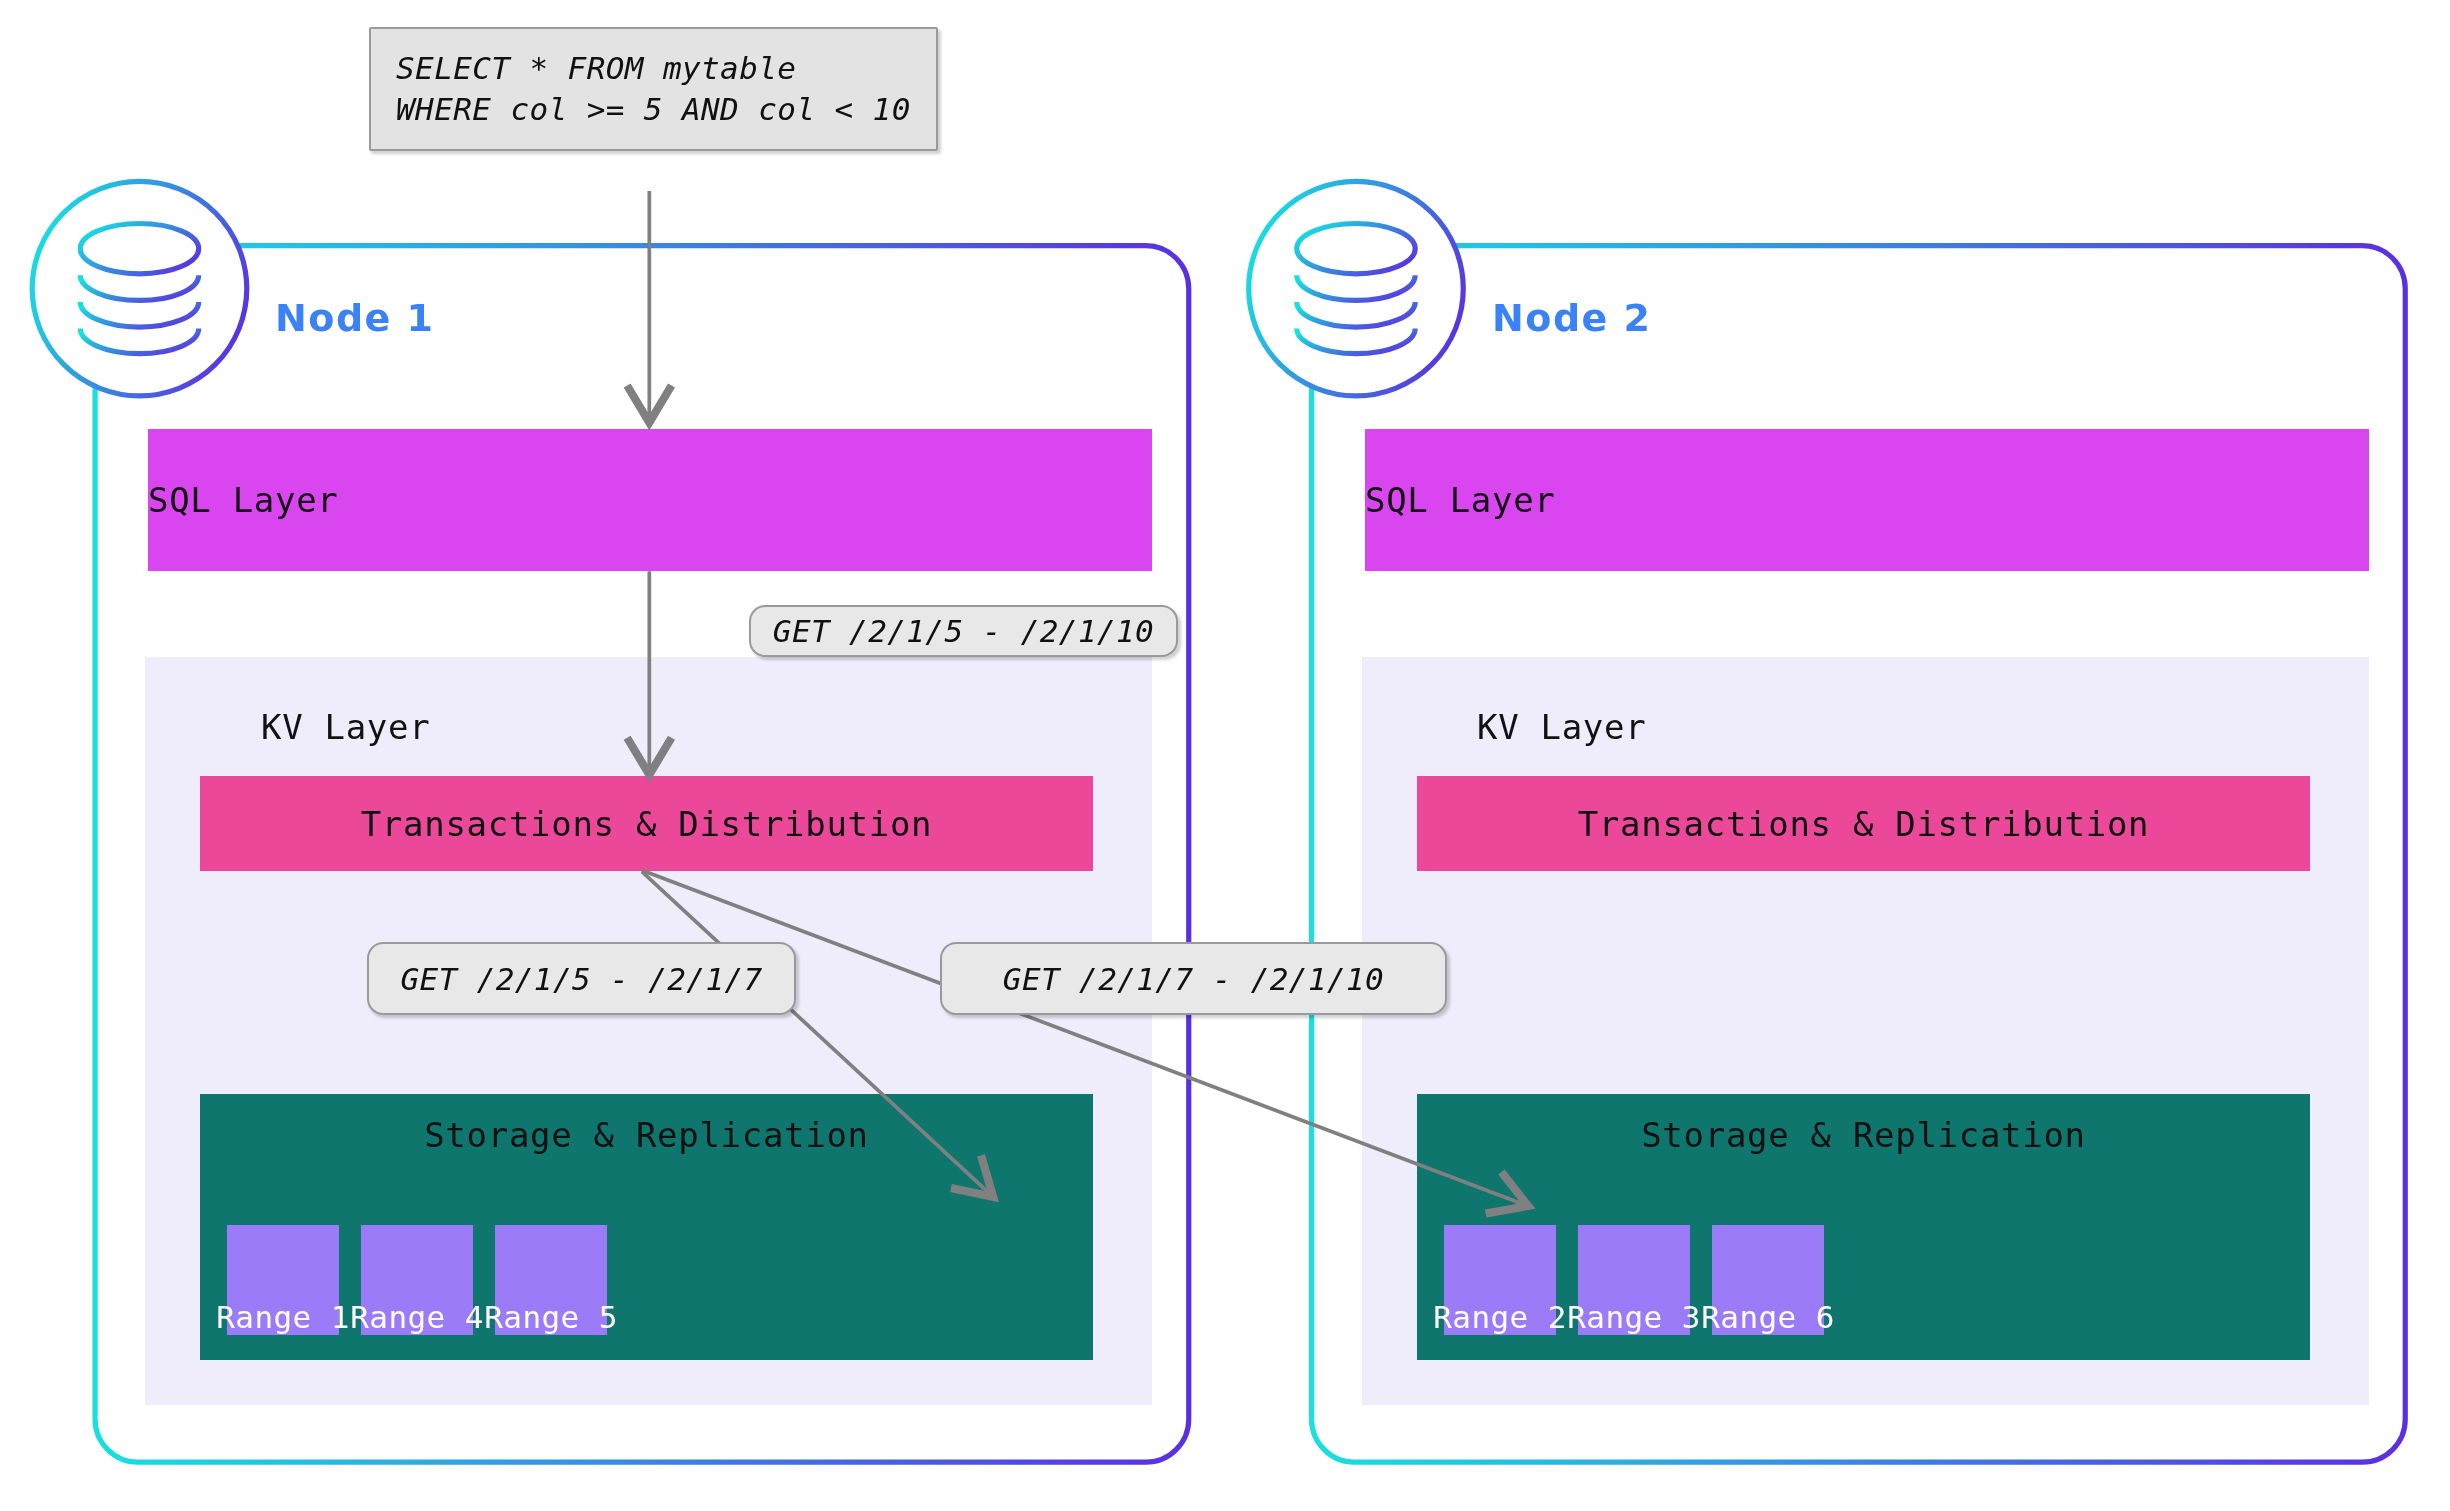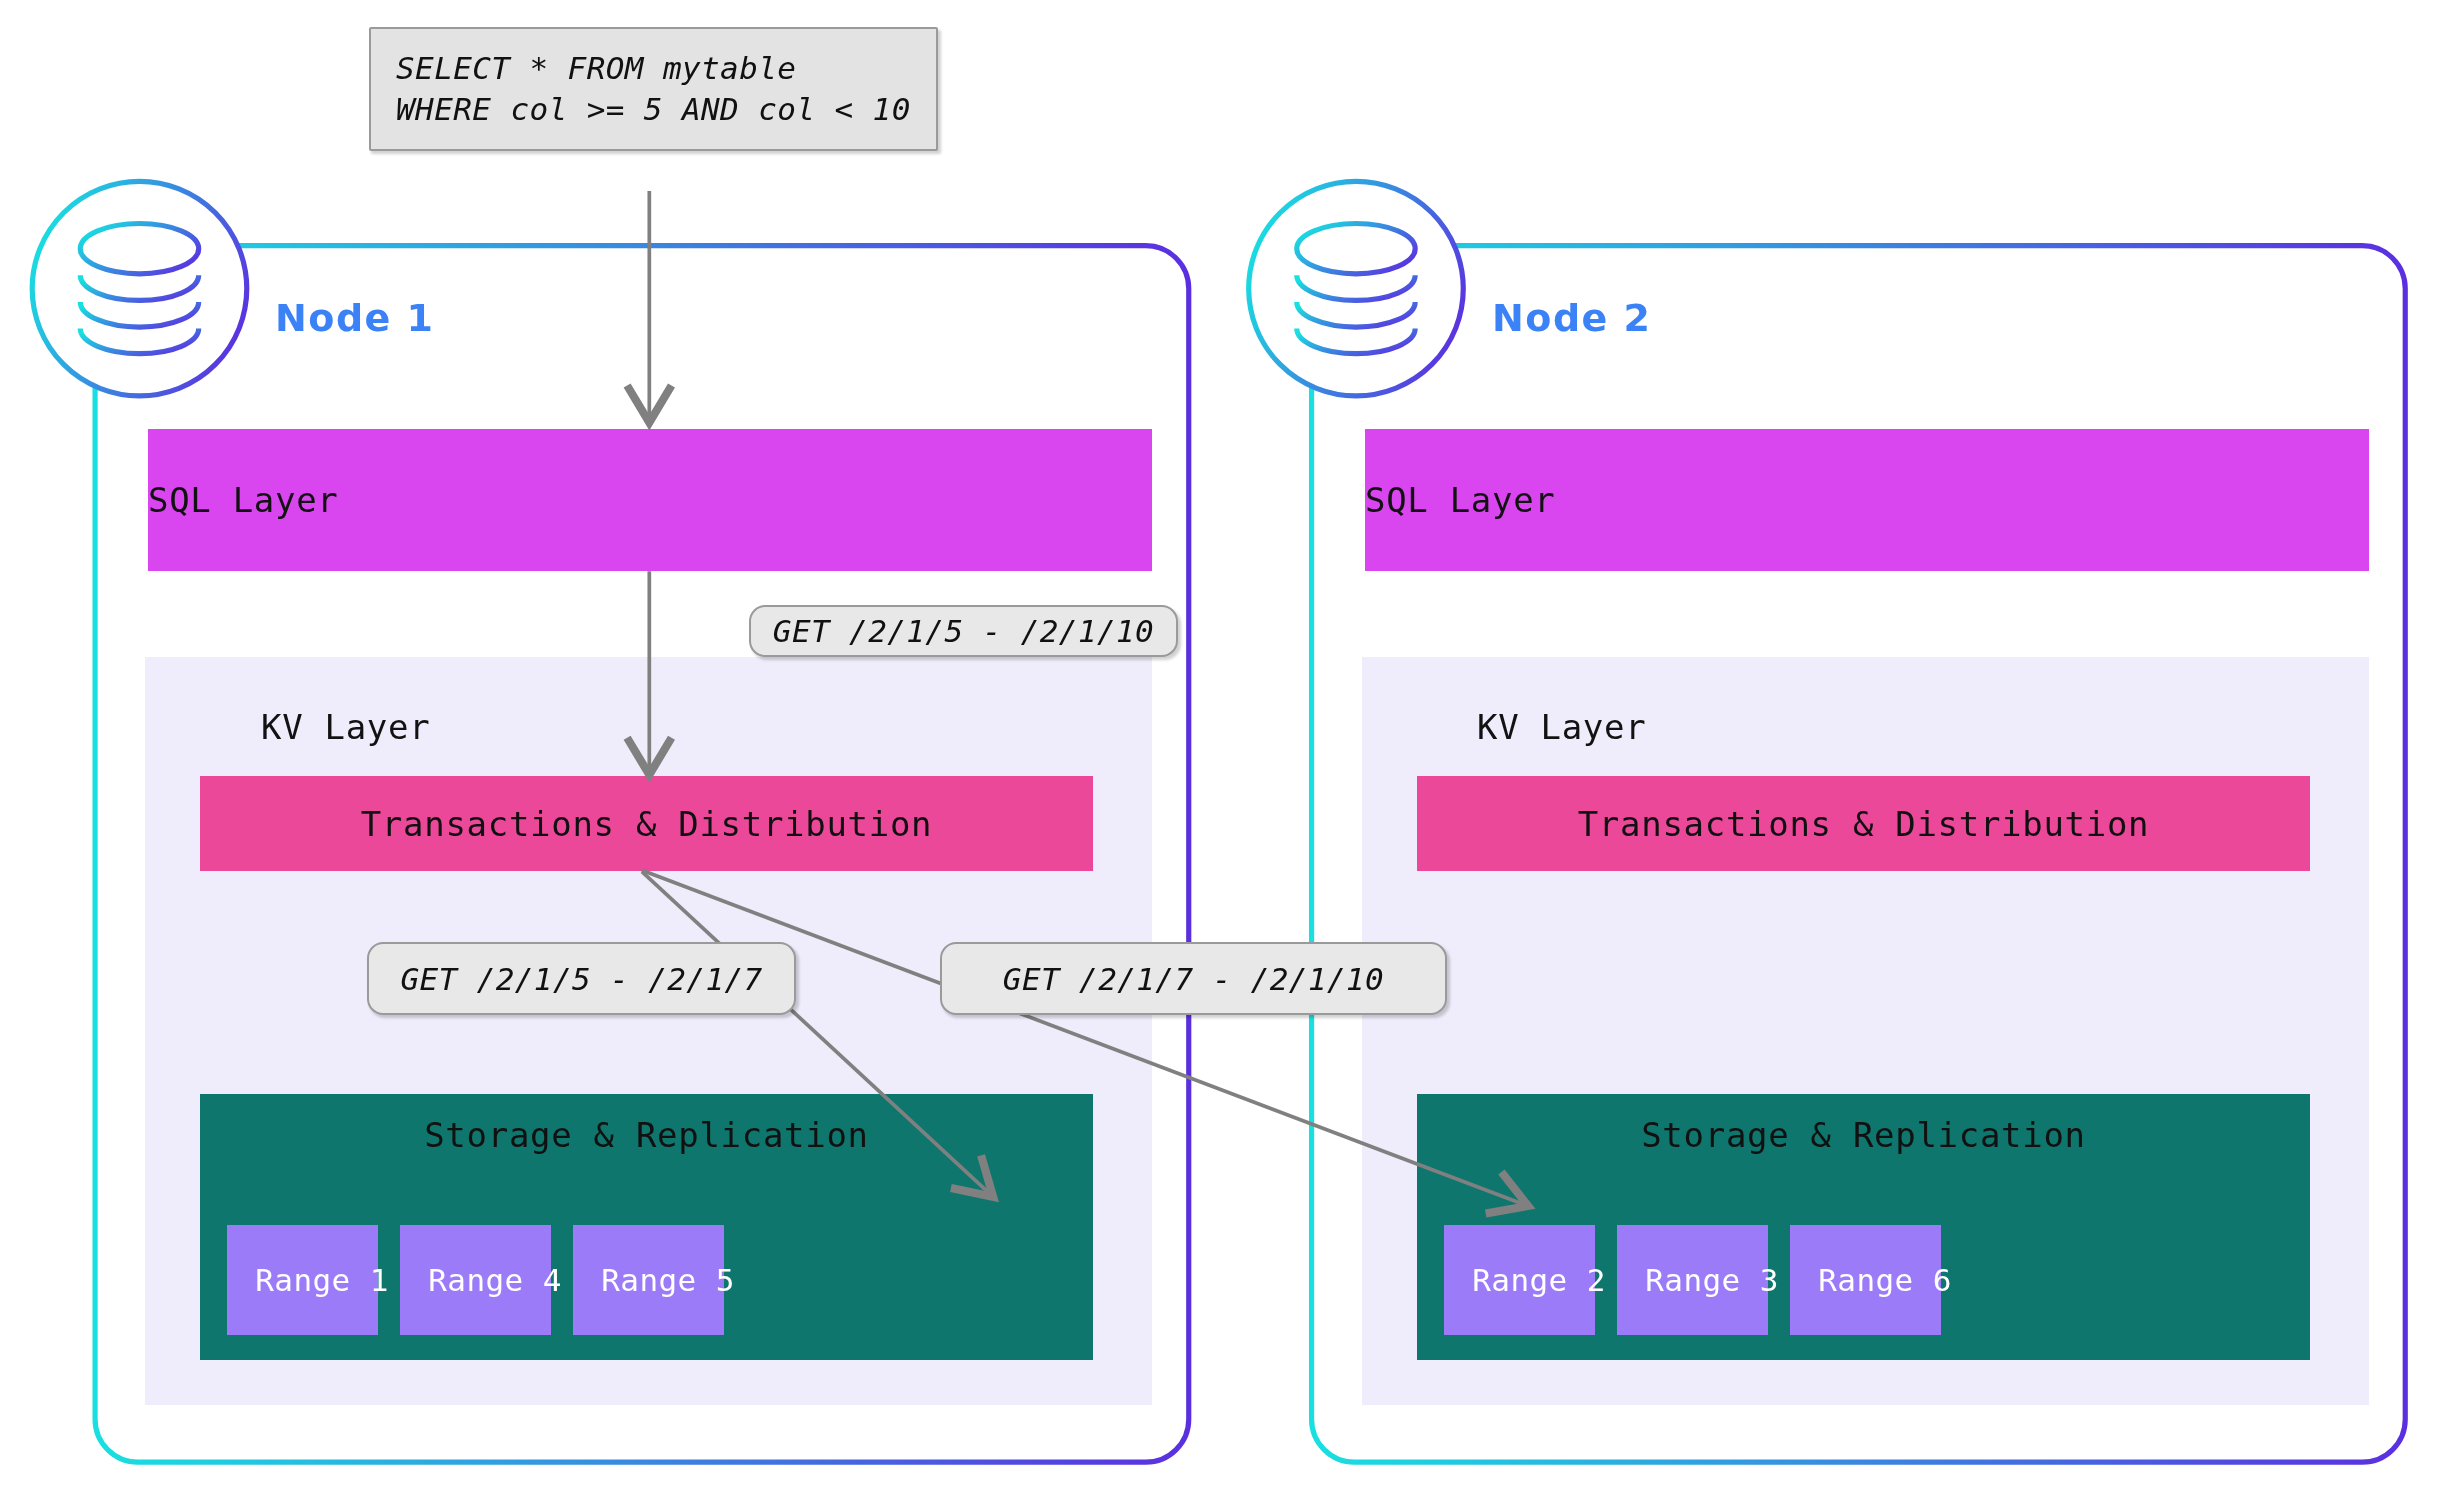--- a/index.html
+++ b/index.html
@@ -97,23 +97,22 @@
     bottom: 25px;
     display: flex;
     justify-content: flex-start;
     gap: 22px;
   }
   .range-box {
     width: 112px;
     height: 110px;
     background: #9b7bf7;
     display: flex;
-    align-items: center;
+    align-items: flex-end;
     justify-content: center;
-    padding-left: 39px;
   }
   .range-box span {
     font-size: 31px;
     color: #ffffff;
     letter-spacing: 0.4px;
     white-space: nowrap;
   }
 
   
   .bubble {

